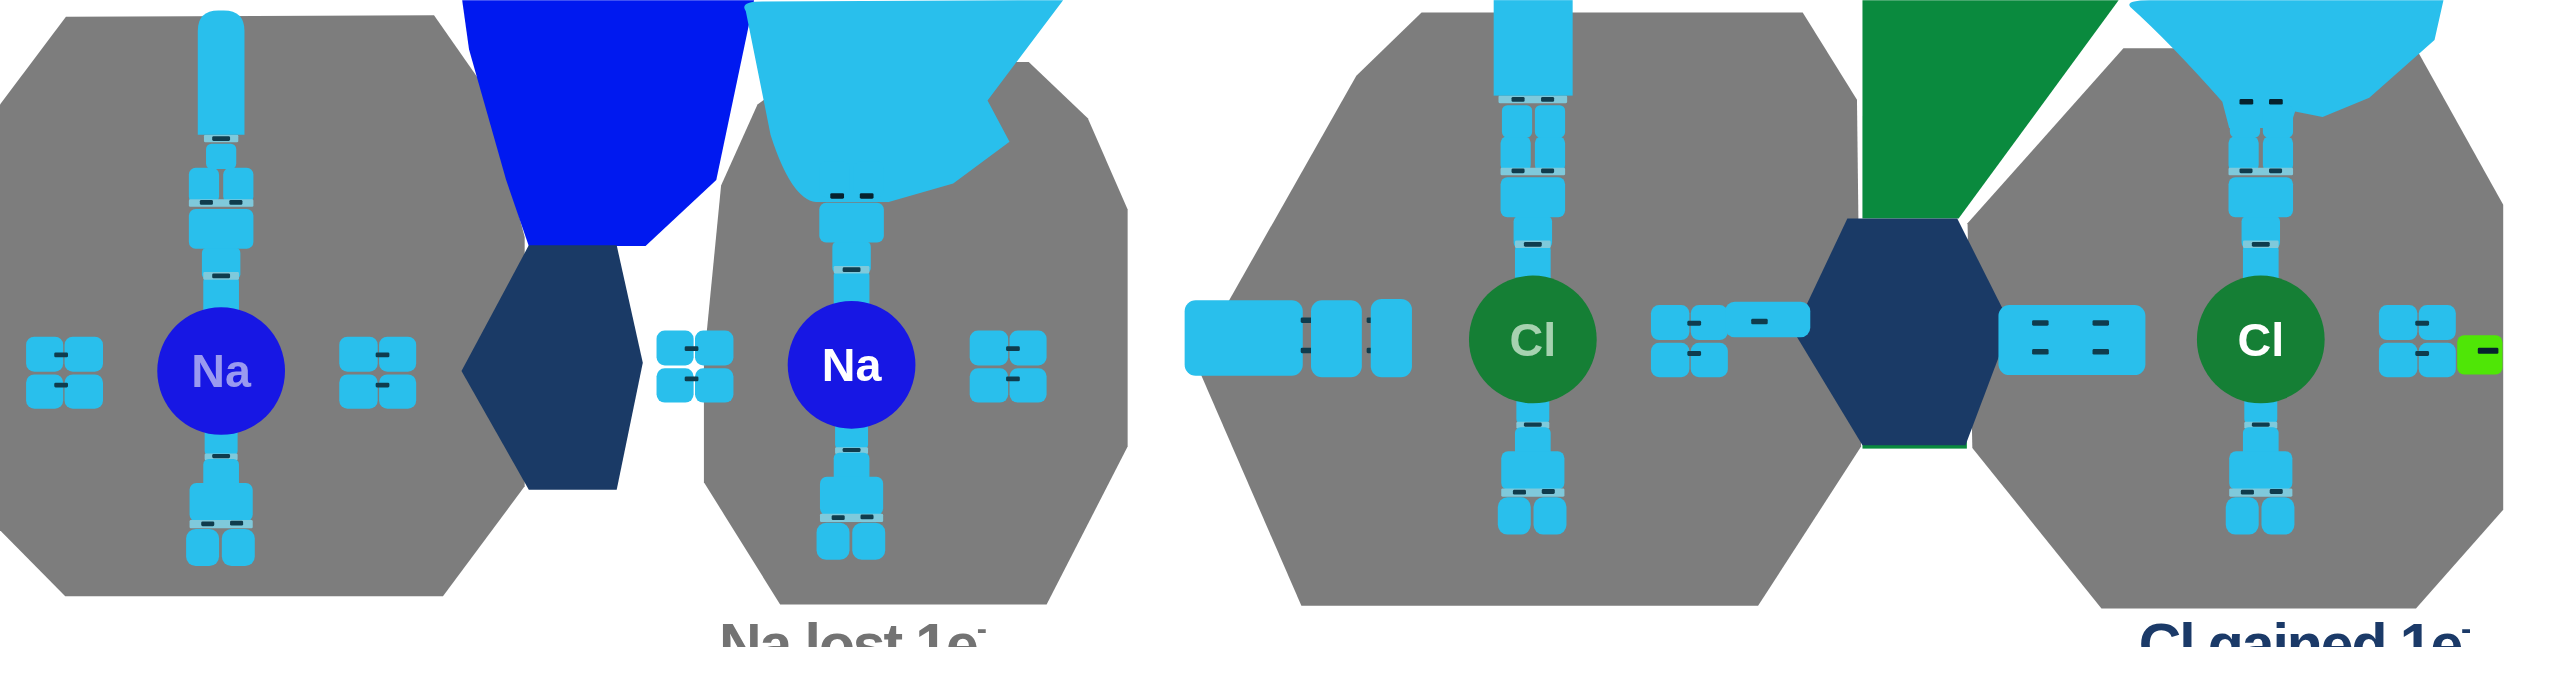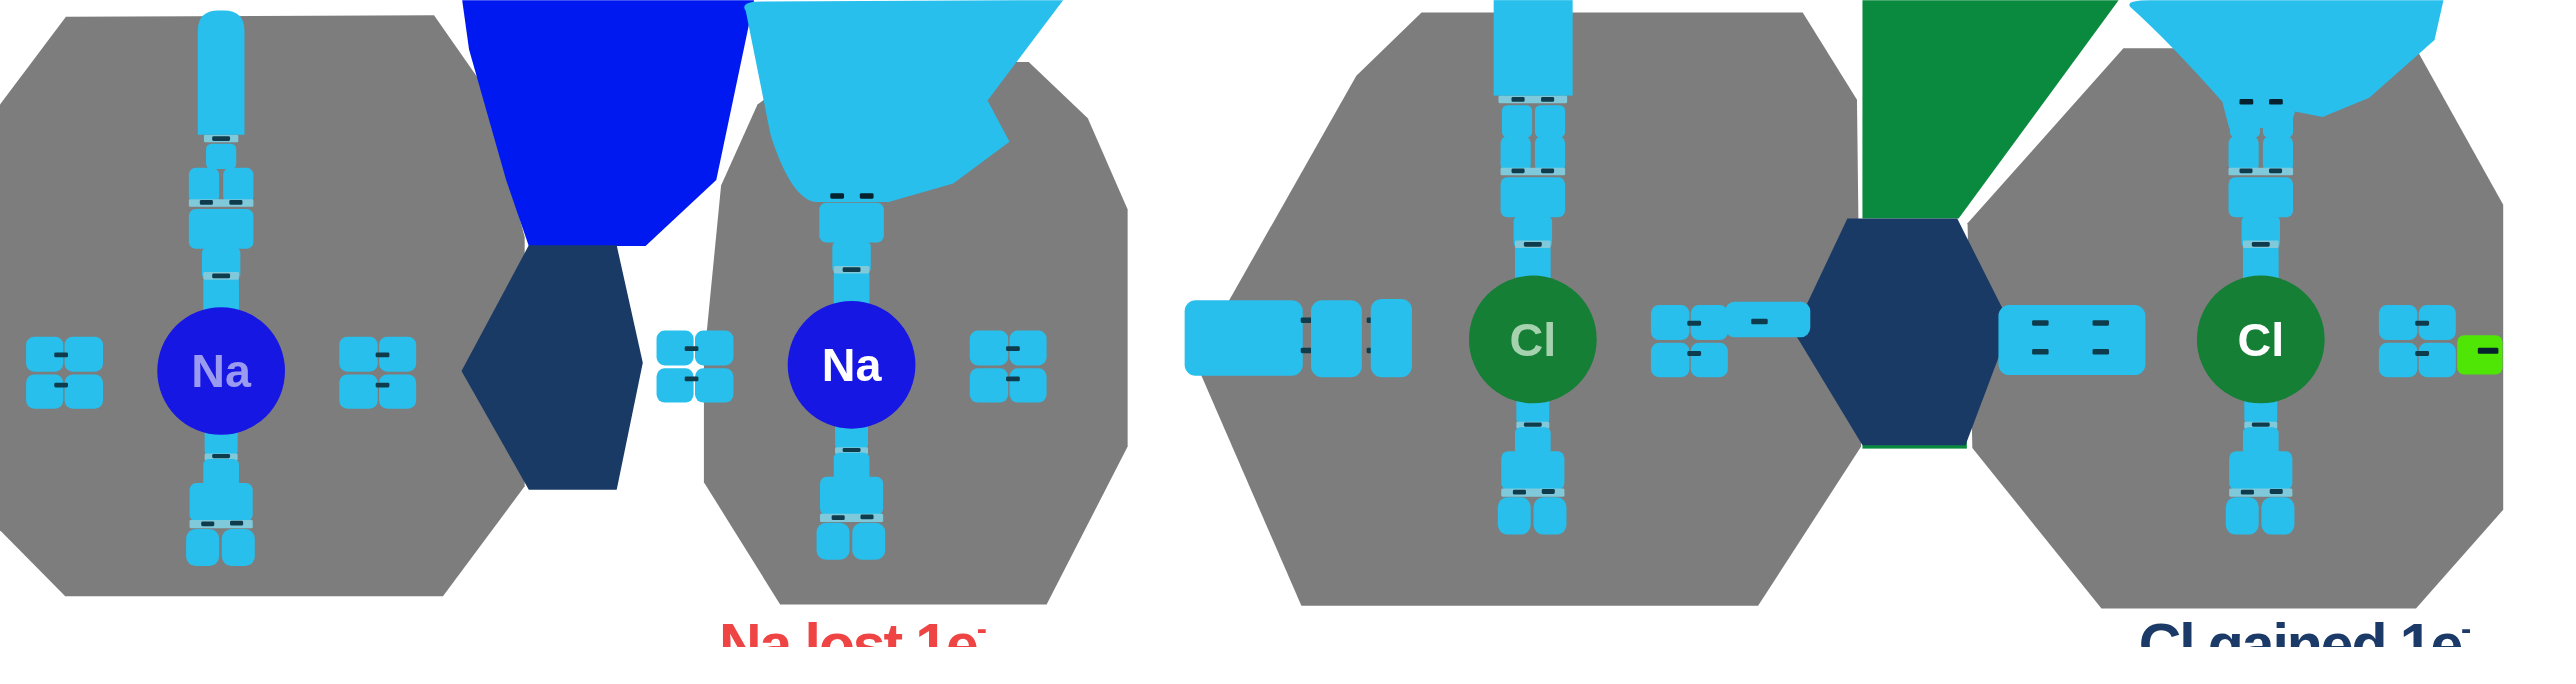--- a/index.html
+++ b/index.html
@@ -185,20 +185,20 @@
         <rect x="3522" y="499" width="54" height="50" rx="12" fill="#29bfec"></rect>
         <rect x="3517" y="467" width="20" height="7" rx="2" fill="#0f3c4d"></rect>
         <rect x="3517" y="511" width="20" height="7" rx="2" fill="#0f3c4d"></rect>
         <rect x="3578" y="488" width="66" height="57" rx="10" fill="#4fe606"></rect>
         <rect x="3608" y="506" width="30" height="9" rx="2" fill="#06222e"></rect>
         <circle cx="3292" cy="494" r="93" fill="#157f35"></circle>
         <text x="3292" y="518" text-anchor="middle" fill="#ffffff" font-size="68" font-weight="600">Cl</text>
       </g>
     </svg>
 
-  <div class="caption" id="cap-left" style="left: 852px; color: #ef4444;">
+  <div class="caption" id="cap-left" style="left: 852px; color: #737373;">
     <span>Na lost 1e</span><sup>-</sup>
   </div>
   <div class="caption" id="cap-right" style="left: 2272px; color: rgb(27, 58, 104); margin-left: 32px;">
     <span>Cl gained 1e</span><sup>-</sup>
   </div>
 </div>
 
 
 </body></html>

